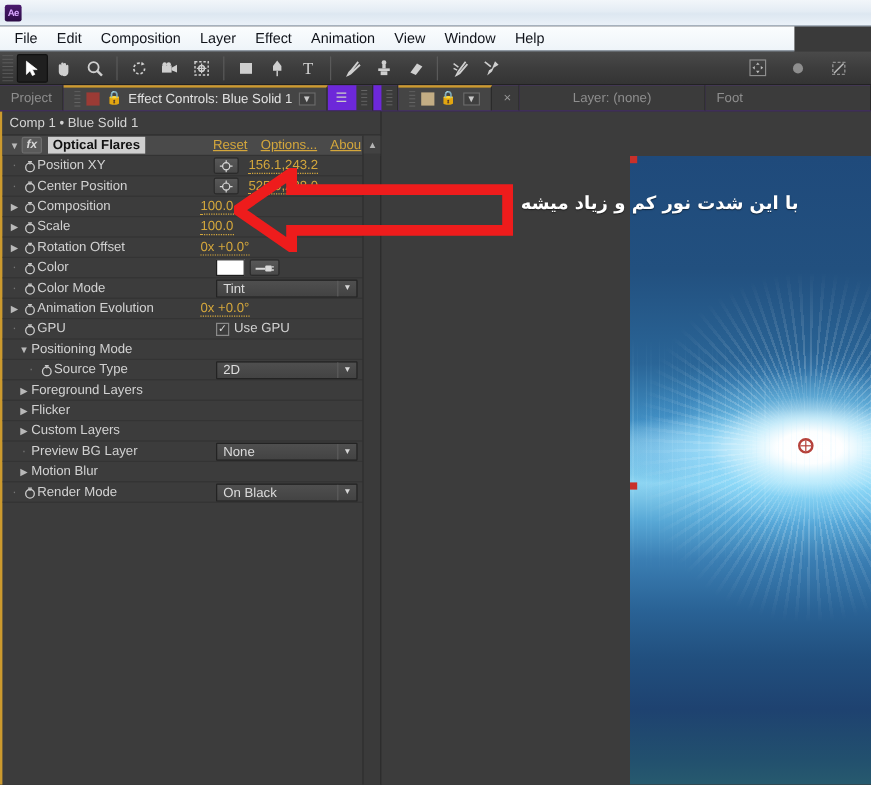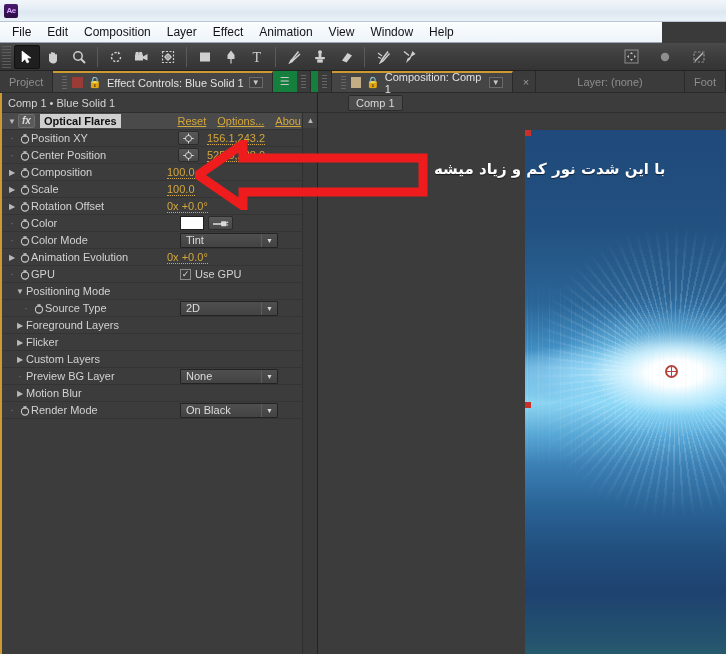--- a/index.html
+++ b/index.html
@@ -54,21 +54,21 @@
     color: #cfcfcf; position: relative;
   }
   .tbtn.sel { background: #1f1f1f; border: 1px solid #111; border-radius: 2px; color: #fff; }
   .tbtn svg { display:block; }
   .tsep { width: 1px; height: 20px; background: #5a5a5a; margin: 0 5px; }
   .tool-right { margin-left: auto; display: flex; align-items: center; padding-right: 14px; gap: 8px; }
 
   
   .tabbar {
     position: absolute; top: 71px; height: 22px;
-    background: #15803d; display: flex; align-items: stretch;
+    background: #6d28d9; display: flex; align-items: stretch;
     border-bottom: 1px solid #2a2a2a;
   }
   .tabbar.left  { left: 0; width: 318px; }
   .tabbar.right { left: 318px; width: 408px; }
   .tab {
     display: flex; align-items: center; gap: 5px;
     padding: 0 9px; font-size: 11px; color: #a8a8a8;
     background: #333; border-right: 1px solid #2a2a2a;
   }
   .tab.active {
@@ -145,24 +145,24 @@
     position: absolute; left: 178px; width: 24px; height: 14px;
     background: #ffffff; border: 1px solid #1e1e1e;
   }
   .eyedrop {
     position: absolute; left: 206px; width: 25px; height: 14px;
     background: linear-gradient(to bottom,#585858,#484848);
     border: 1px solid #2b2b2b; border-radius: 2px;
     display: flex; align-items: center; justify-content: center;
   }
   .dropdown {
-    position: absolute; left: 178px; width: 98px; height: 15px;
+    position: absolute; left: 178px; width: 118px; height: 15px;
     background: linear-gradient(to bottom,#4f4f4f,#434343);
     border: 1px solid #232323; border-radius: 1px;
-    display: flex; align-items: center;
+    display: flex; align-items: flex-end;
   }
   .dropdown .dd-text { font-size: 11px; color: #dcdcdc; padding-left: 5px; }
   .dropdown .dd-arrow {
     margin-left: auto; width: 16px; height: 100%;
     border-left: 1px solid #5d5d5d;
     display: flex; align-items: center; justify-content: center;
     color: #d8d8d8; font-size: 7px;
   }
   .checkrow { position: absolute; left: 178px; display: flex; align-items: center; gap: 4px; }
   .cbox {
@@ -411,30 +411,29 @@
   </div>
 
   <div class="tabbar right">
     <div class="tab inactive-plain" style="padding:0 4px;">
       <span class="tab-grip"></span>
     </div>
     <div class="tab active">
       <span class="tab-grip"></span>
       <span class="swatch-tan"></span>
       <span class="lock-ic">🔒</span>
-      <span>Composition: Comp 1</span>
       <span class="tab-caret">▼</span>
     </div>
     <div class="tab inactive-plain" style="padding:0 6px;">
       <span class="tab-close">×</span>
     </div>
     <div class="tab inactive-plain" style="width:155px;justify-content:center;">
       <span>Layer: (none)</span>
     </div>
-    <div class="tab inactive-plain" style="flex:1;justify-content:flex-end;">
+    <div class="tab inactive-plain" style="flex:1;justify-content:flex-start;">
       <span>Foot</span>
     </div>
   </div>
 
   <div class="ecpanel">
     <div class="ec-header">Comp 1 • Blue Solid 1</div>
 
     <div class="ec-body">
 
       <div class="fx-title-row">
@@ -656,23 +655,20 @@
         </span>
       </div>
 
       <div class="ec-scroll">
         <div class="sb-arrow">▲</div>
       </div>
     </div>
   </div>
 
   <div class="comppanel">
-    <div class="comp-crumb">
-      <span class="crumb-chip">Comp 1</span>
-    </div>
 
     <div class="comp-stage">
       <div class="comp-canvas">
         <div class="streaks"></div>
         <div class="rays"></div>
         <div class="comp-handle" style="left:0px;  top:0px;"></div>
         <div class="comp-handle" style="left:0px;  top:272px;"></div>
         <div class="flare-center" style="left:140px; top:235px;"></div>
       </div>
     </div>

